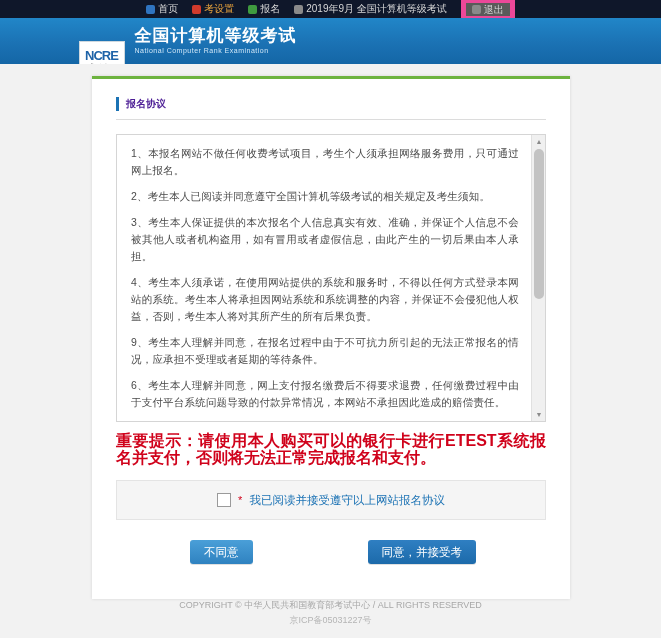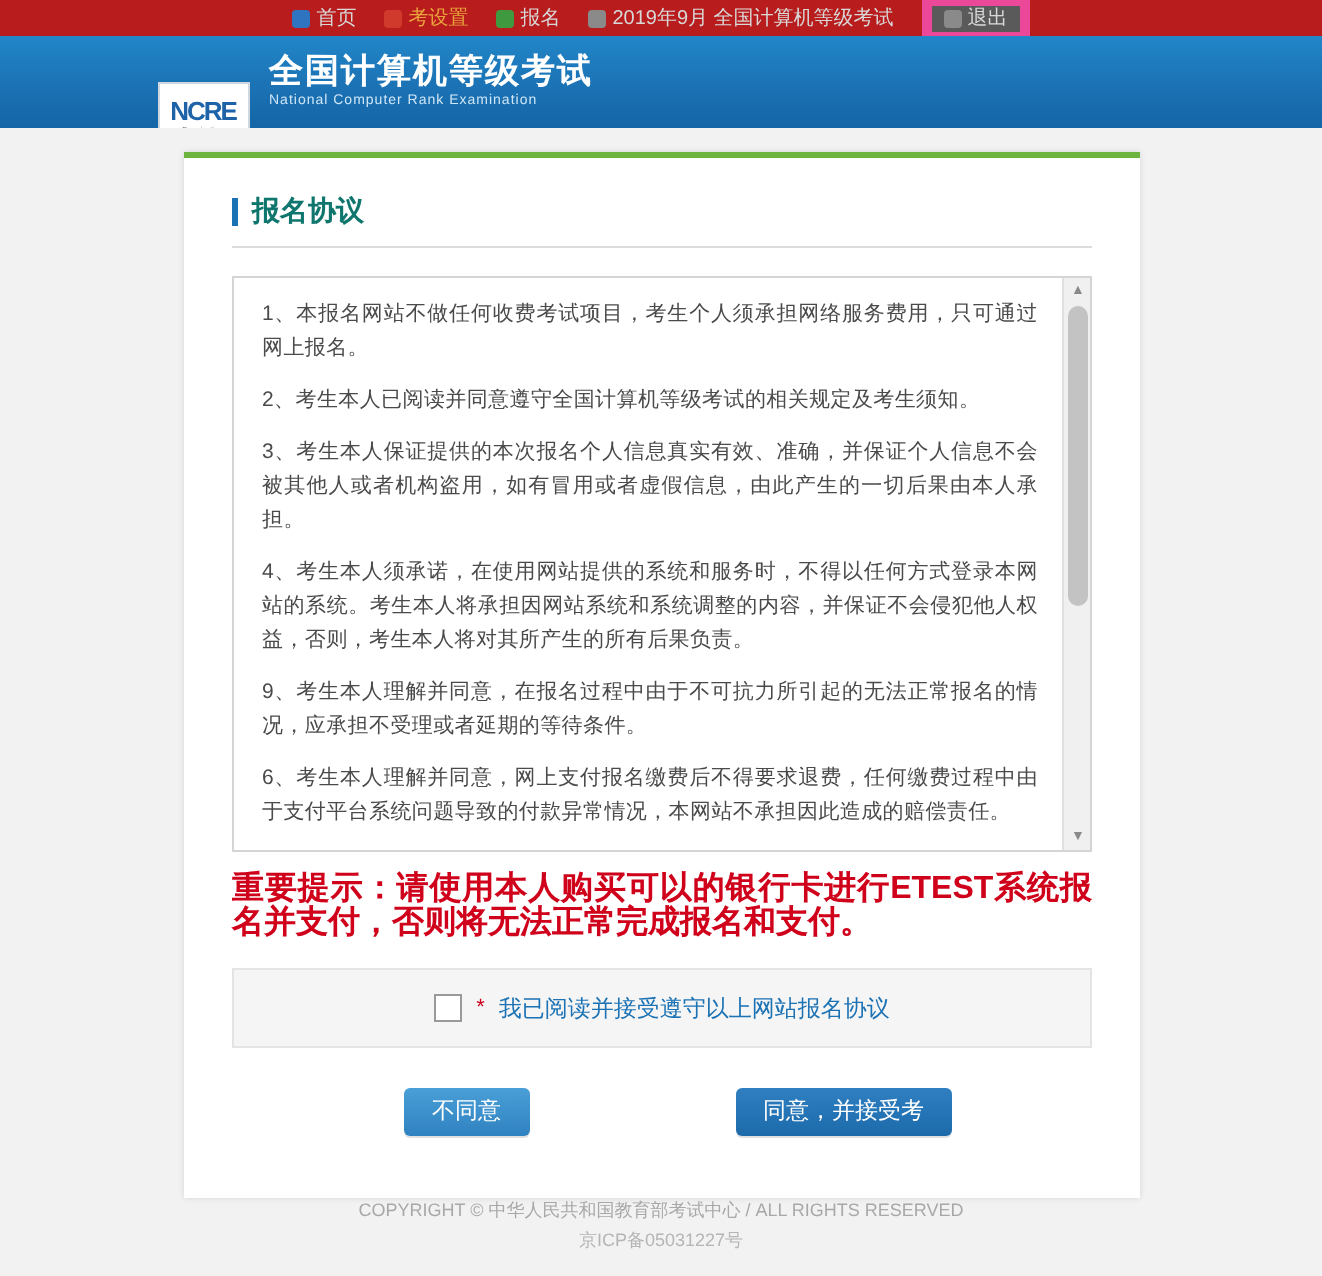--- a/index.html
+++ b/index.html
@@ -12,21 +12,21 @@
     background: #f2f2f2;
     font-family: "Liberation Sans", sans-serif;
     font-size: 12px;
     color: #333;
     overflow: hidden;
   }
 
   
   .topbar {
     height: 18px;
-    background: #b91c1c;
+    background: #0f172a;
     color: #d8d8d8;
     display: flex;
     align-items: center;
     justify-content: center;
     gap: 14px;
     font-size: 10px;
     position: relative;
   }
   .topbar .tb-item {
     display: flex;
@@ -137,22 +137,22 @@
     display: flex;
     align-items: center;
     gap: 7px;
   }
   .card-title .bar {
     width: 3px;
     height: 14px;
     background: #1b72b4;
   }
   .card-title .txt {
-    color: #0f766e;
-    font-size: 14px;
+    color: #4c1d95;
+    font-size: 10px;
     font-weight: bold;
   }
 
   
   .agreement-wrap {
     margin: 14px 24px 0 24px;
     border: 1px solid #d5d5d5;
     background: #fff;
     height: 288px;
     position: relative;
@@ -251,21 +251,20 @@
     color: #fff;
     font-size: 11.5px;
     font-family: "Liberation Sans", sans-serif;
     cursor: pointer;
     padding: 0 14px;
     box-shadow: 0 1px 0 rgba(0,0,0,0.12);
   }
   .btn-back {
     left: 98px;
     background: linear-gradient(180deg, #4a9fd8 0%, #2f82c0 100%);
-    margin-left: 12px;
   }
   .btn-next {
     right: 94px;
     background: linear-gradient(180deg, #2f7fc2 0%, #1c6aaa 100%);
   }
 
   
   .footer {
     position: absolute;
     left: 0;

